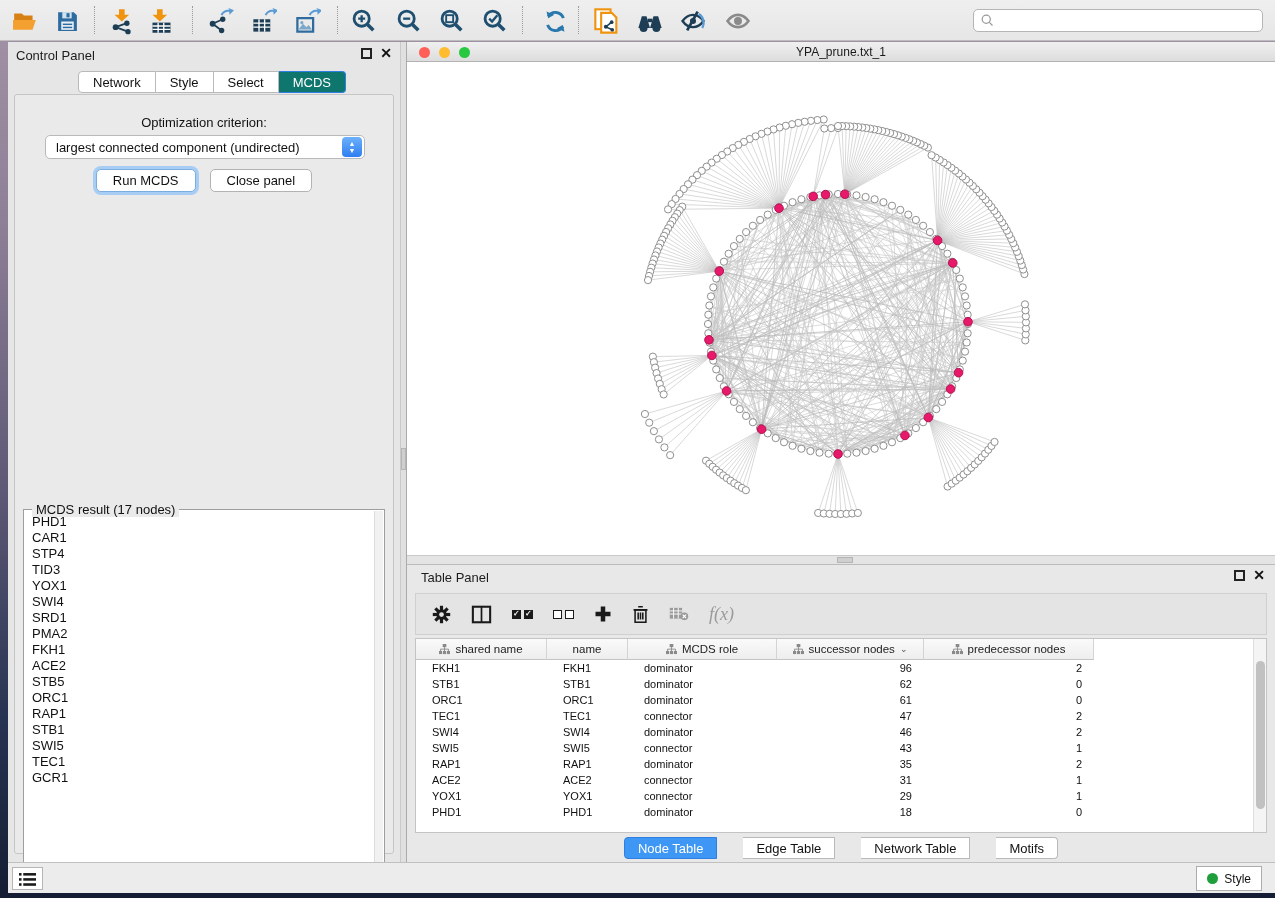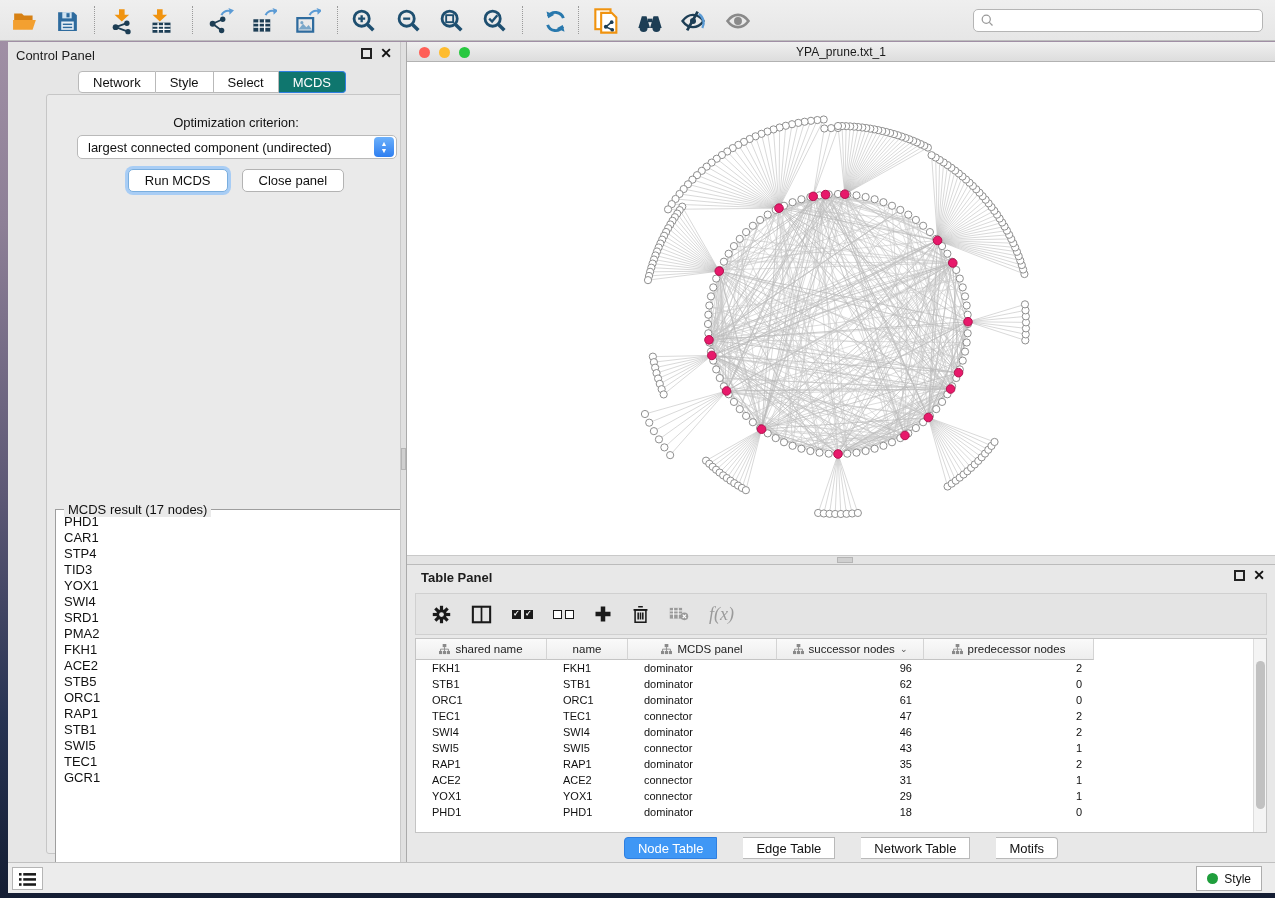--- a/index.html
+++ b/index.html
@@ -26,21 +26,21 @@
   .panel-btns { position:absolute; right:8px; top:6px; display:flex; gap:8px; align-items:center; }
   .float-btn { width:11px; height:11px; border:2px solid #222; background:transparent; }
   .close-btn { font-size:14px; font-weight:bold; color:#111; line-height:11px; }
   #cp-tabs { position:absolute; left:70px; top:29px; display:flex; }
   .cp-tab { height:22px; padding:0 14px; background:#fff; border:1px solid #b9b9b9; border-left:none;
             font-size:13px; color:#111; display:flex; align-items:center;text-align:right; }
   .cp-tab:first-child { border-left:1px solid #b9b9b9; border-radius:4px 0 0 4px; }
   .cp-tab:last-child { border-radius:0 4px 4px 0; }
   .cp-tab.active { background:#0f766e; border-color:#2f7fe0; color:#fff; }
   #cp-body { position:absolute; left:6px; top:52px; width:380px; height:760px; background:#eaeaea;
-             border:1px solid #c6c6c6; border-radius:3px;margin-left:32px; }
+             border:1px solid #c6c6c6; border-radius:3px; }
   #opt-label { position:absolute; left:0; width:100%; top:20px; text-align:center; font-size:13px; color:#111; }
   #opt-select { position:absolute; left:30px; top:40px; width:320px; height:24px; background:#fff;
                 border:1px solid #b9b9b9; border-radius:5px; display:flex; align-items:center; }
   #opt-select .sel-text { flex:1; font-size:13px; padding-left:10px; color:#111; white-space:nowrap; }
   #opt-stepper { width:20px; height:20px; margin-right:2px; border-radius:4px;
                  background:linear-gradient(180deg,#6db1fb,#2e7ef0); color:#fff; font-size:7px;
                  display:flex; flex-direction:column; align-items:center; justify-content:center; line-height:7px; }
   .cp-buttons { position:absolute; top:74px; left:0; width:100%; display:flex; justify-content:center; gap:14px; }
   .btn { height:23px; padding:0 16px; background:#fff; border:1px solid #b3b3b3; border-radius:5px;
          font-size:13px; color:#111; display:flex; align-items:center; }
@@ -74,21 +74,21 @@
   #net-canvas { position:absolute; left:0; top:20px; width:868px; height:493px; background:#fff; }
 
   
   #h-splitter { position:absolute; left:0; top:513px; width:868px; height:10px; background:#e4e4e4;
                 border-top:1px solid #c9c9c9; border-bottom:1px solid #bbb; }
   #h-splitter .handle { position:absolute; left:430px; top:1px; width:16px; height:6px; background:#cfcfcf; border:1px solid #b5b5b5; }
 
   
   #table-panel { position:absolute; left:0; top:523px; width:868px; height:297px; background:#e8e8e8; }
   #tp-header { position:relative; height:24px; }
-  #tp-title { position:absolute; left:14px; top:5px; font-size:13px; color:#1c1c1c;font-weight:bold; }
+  #tp-title { position:absolute; left:14px; top:5px; font-size:13px; color:#1c1c1c; }
   #tp-toolbar { position:absolute; left:8px; top:28px; width:852px; height:42px; background:#e4e4e4;
                 border:1px solid #d0d0d0; display:flex; align-items:center; gap:20px; padding-left:16px; }
   .tp-tool { display:flex; align-items:center; }
   .chk-pair { display:flex; gap:3px; }
   .chk { width:9px; height:9px; border:1.5px solid #1a1a1a; background:#fff; position:relative; }
   .chk.checked { background:#1a1a1a; }
   .chk.checked:after { content:"✓"; position:absolute; left:0px; top:-2px; color:#fff; font-size:8px; font-weight:bold; }
   .fx-label { font-family:"Liberation Serif",serif; font-style:italic; font-size:18px; color:#9a9a9a; }
 
   #tp-table { position:absolute; left:8px; top:73px; width:852px; height:195px; background:#fff; border:1px solid #c4c4c4; }
@@ -1285,21 +1285,21 @@
               <div class="colhead" style="width: 149px;">
                 <svg width="11" height="11" viewBox="0 0 12 12">
                   <g fill="#8a8a8a">
                     <rect x="4" y="0" width="4" height="3.4"></rect>
                     <rect x="0" y="7.6" width="3.4" height="3.4"></rect>
                     <rect x="4.3" y="7.6" width="3.4" height="3.4"></rect>
                     <rect x="8.6" y="7.6" width="3.4" height="3.4"></rect>
                   </g>
                   <path stroke="#8a8a8a" stroke-width="1" fill="none" d="M6 3.4v2.2M1.7 7.6V5.6h8.6v2M6 5.6v2"></path>
                 </svg>
-                <span>MCDS panel</span>
+                <span>MCDS role</span>
               </div>
               <div class="colhead" style="width: 147px;">
                 <svg width="11" height="11" viewBox="0 0 12 12">
                   <g fill="#8a8a8a">
                     <rect x="4" y="0" width="4" height="3.4"></rect>
                     <rect x="0" y="7.6" width="3.4" height="3.4"></rect>
                     <rect x="4.3" y="7.6" width="3.4" height="3.4"></rect>
                     <rect x="8.6" y="7.6" width="3.4" height="3.4"></rect>
                   </g>
                   <path stroke="#8a8a8a" stroke-width="1" fill="none" d="M6 3.4v2.2M1.7 7.6V5.6h8.6v2M6 5.6v2"></path>

